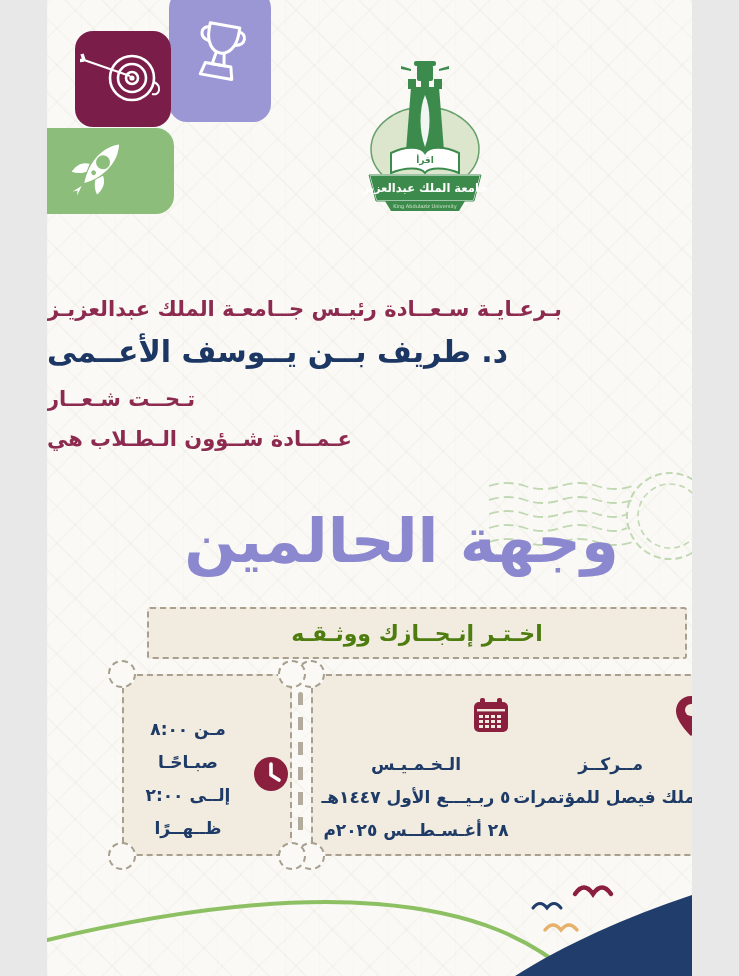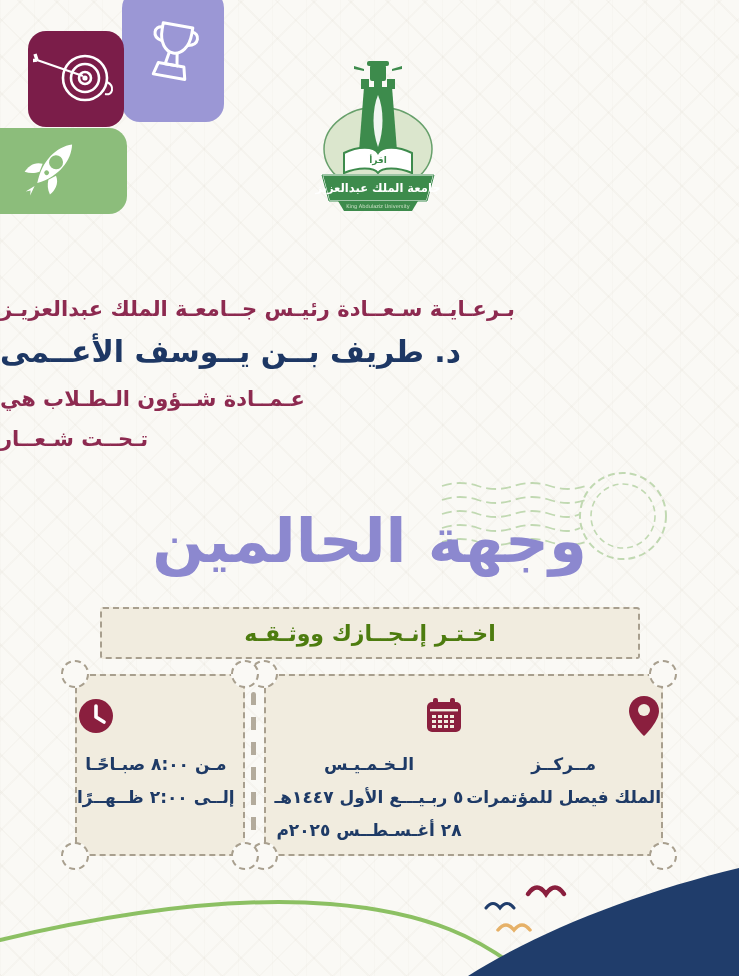--- a/index.html
+++ b/index.html
@@ -1,17 +1,17 @@
 <!DOCTYPE html>
 <html lang="ar" dir="rtl"><head>
 <meta charset="utf-8">
 <style>
   html,body{margin:0;padding:0;background:#e8e8e8;}
   .poster{
-    position:relative;width:739px;height:976px;margin:0 auto;overflow:hidden;
+    position:relative;width:645px;height:976px;margin:0 auto;overflow:hidden;
     background:#faf9f5;
     font-family:"DejaVu Sans",sans-serif;
     direction:rtl;
   }
   
   .poster::before{
     content:"";position:absolute;inset:0;pointer-events:none;
     background-image:
       repeating-linear-gradient(45deg, rgba(165,152,125,.055) 0 2px, transparent 2px 26px),
       repeating-linear-gradient(-45deg, rgba(165,152,125,.045) 0 2px, transparent 2px 26px),
@@ -28,21 +28,21 @@
   .intro{position:absolute;top:246px;left:0;width:100%;text-align:left;margin-top:48px;}
   .line-maroon{color:#8d2a50;font-weight:bold;font-size:21px;line-height:30px;}
   .line-president{color:#1d3764;font-weight:bold;font-size:30px;line-height:44px;margin-top:6px;}
   .line-invite{margin-top:16px;}
   .line-under{margin-top:10px;}
   .line-deanship{margin-top:10px;}
   
   .stamp{position:absolute;left:438px;top:464px;width:230px;height:118px;z-index:1;}
   .slogan{
     position:absolute;top:498px;left:0;width:100%;text-align:center;z-index:2;
-    color:#8c88cf;font-weight:bold;font-size:61px;line-height:86px;letter-spacing:1px;
+    color:#8c88cf;font-weight:bold;font-size:61px;line-height:86px;letter-spacing:1px;padding-left:32px;
   }
   
   .banner{
     position:absolute;left:100px;top:607px;width:536px;height:48px;
     background:#f1ecdf;border:2px dashed #a89f8e;border-radius:3px;
     display:flex;align-items:center;justify-content:center;
     color:#4d7c0f;font-weight:bold;font-size:22px;
   }
   
   .card{
@@ -56,21 +56,21 @@
     background:#faf9f5;border:2px dashed #a89f8e;box-sizing:border-box;z-index:3;
   }
   .n-tl{left:-16px;top:-16px;} .n-tr{right:-16px;top:-16px;}
   .n-bl{left:-16px;bottom:-16px;} .n-br{right:-16px;bottom:-16px;}
   .perforation{
     position:absolute;left:251px;top:692px;width:5px;height:148px;border-radius:3px;
     background:repeating-linear-gradient(to bottom,#b3ab9c 0 13px,transparent 13px 25px);
     z-index:2;
   }
   .card-col{flex:1;display:flex;flex-direction:column;align-items:flex-start;padding-top:18px;}
-  .card-stub{display:flex;flex-direction:column;align-items:flex-end;padding-top:18px;}
+  .card-stub{display:flex;flex-direction:row;align-items:center;padding-top:18px;}
   .card-icon{height:44px;display:flex;align-items:center;justify-content:center;}
   .card-text{margin-top:10px;text-align:center;color:#1e3a66;font-weight:bold;font-size:17px;line-height:33px;}
   
   .bottom-art{position:absolute;left:0;top:846px;width:739px;height:130px;}
 </style>
 </head>
 <body>
 
 <div class="poster">
 
@@ -143,22 +143,22 @@
         <text x="64" y="137" text-anchor="middle" font-size="11.5" fill="#ffffff" font-weight="bold">جامعة الملك عبدالعزيز</text>
         <path d="M24 146 L104 146 L98 156 L30 156 Z" fill="#3d8b4c"></path>
         <text x="64" y="153" text-anchor="middle" font-size="5" fill="#cfe3c9">King Abdulaziz University</text>
       </g>
     </svg>
   </div>
 
   <div class="intro">
     <div class="line-maroon">بـرعـايـة سـعــادة رئيـس جــامعـة الملك عبدالعزيـز</div>
     <div class="line-president">د. طريف بــن يــوسف الأعــمى</div>
+    <div class="line-maroon line-under">تـحــت شـعــار</div>
     <div class="line-maroon line-deanship">عـمــادة شــؤون الـطـلاب هي</div>
-    <div class="line-maroon line-under">تـحــت شـعــار</div>
   </div>
 
   <div class="stamp">
     <svg width="230" height="118" viewBox="0 0 230 118">
       <g stroke="#9cc487" fill="none" opacity="0.6">
         <circle cx="185" cy="52" r="43" stroke-width="2" stroke-dasharray="7 4"></circle>
         <circle cx="185" cy="52" r="32" stroke-width="1.6" stroke-dasharray="6 4"></circle>
         <g stroke-width="1.8" stroke-dasharray="10 5">
           <path d="M4 22 q18 -6 36 0 t36 0 t36 0 t36 0"></path>
           <path d="M4 36 q18 -6 36 0 t36 0 t36 0 t36 0"></path>

